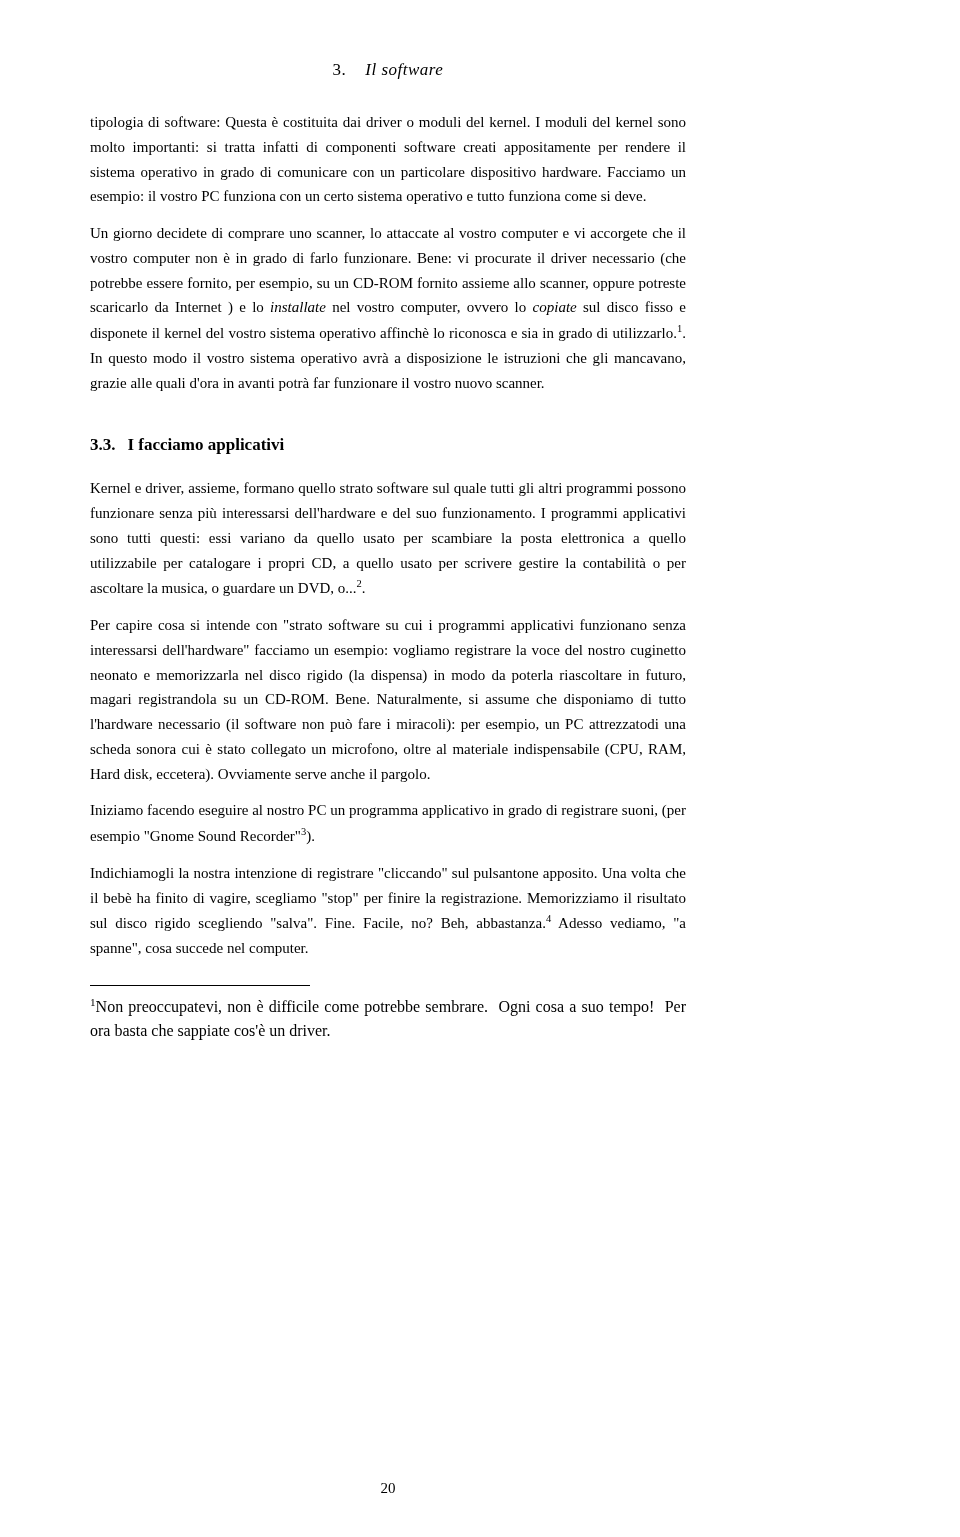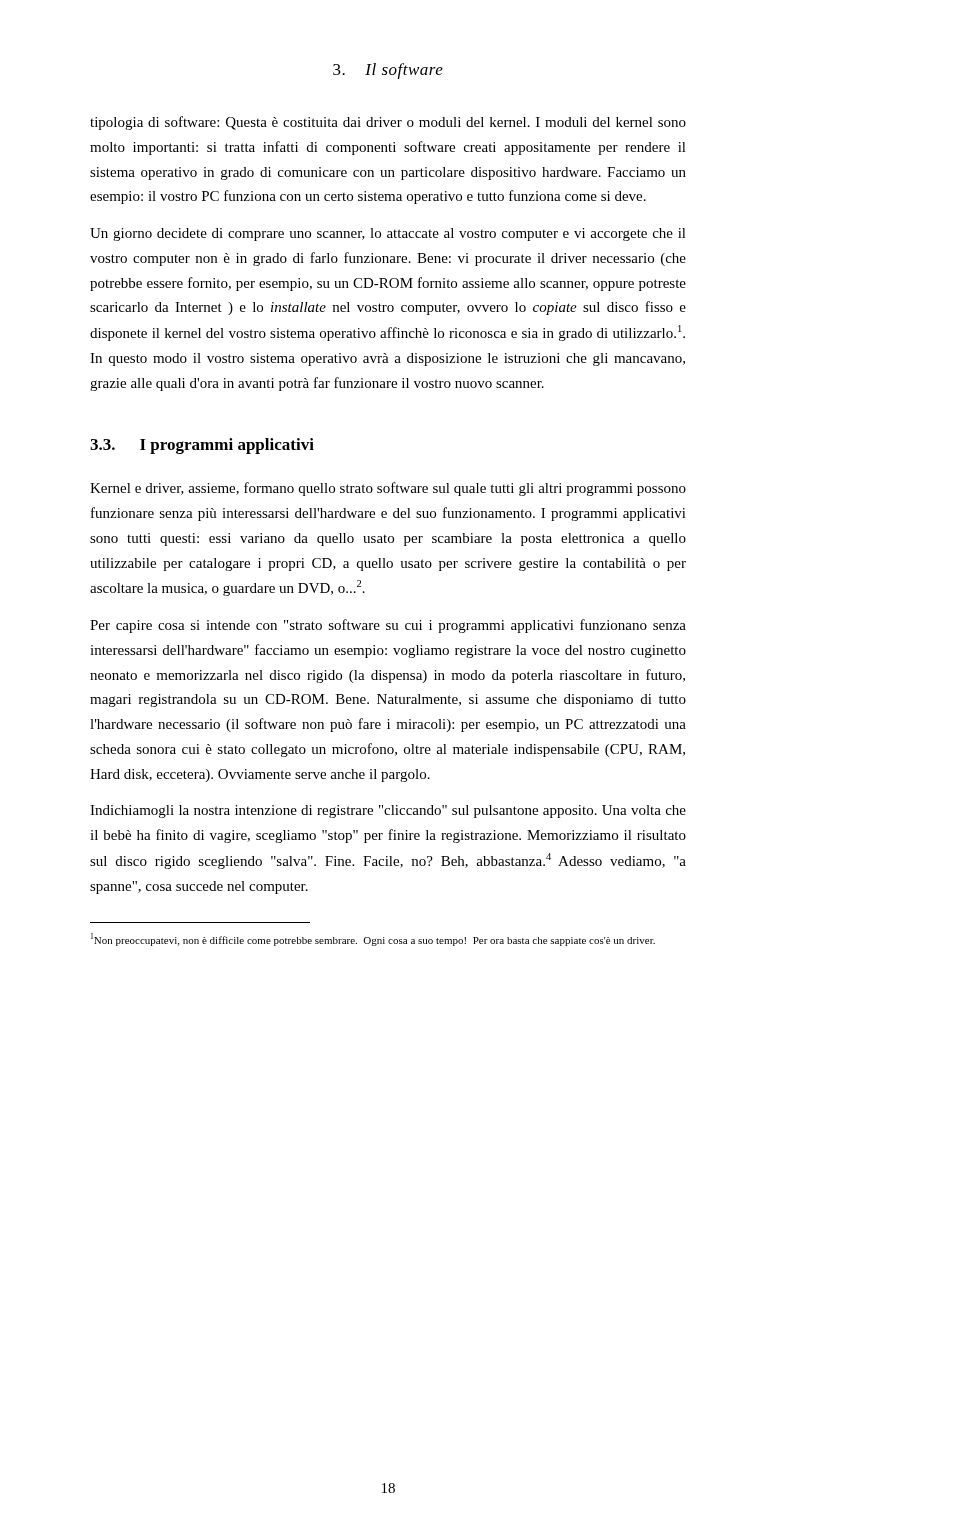--- a/index.html
+++ b/index.html
@@ -51,21 +51,21 @@
       margin-bottom: 12px;
       text-align: justify;
       line-height: 1.65;
     }
 
     .section-heading {
       margin-top: 36px;
       margin-bottom: 18px;
       display: flex;
       align-items: center;
-      gap: 24px;
+      gap: 12px;
     }
 
     .section-heading .section-num {
       font-size: 17px;
       font-weight: bold;
     }
 
     .section-heading .section-title {
       font-size: 17px;
       font-weight: bold;
@@ -80,21 +80,21 @@
     }
 
     .footnote-divider {
       border: none;
       border-top: 1px solid #000;
       width: 220px;
       margin: 24px 0 8px 0;
     }
 
     .footnotes {
-      font-size: 11px;
+      font-size: 16px;
       line-height: 1.5;
     }
 
     .footnotes p {
       margin-bottom: 3px;
       text-align: justify;
     }
 
     .page-number {
       text-align: center;
@@ -128,41 +128,44 @@
     <p>
       tipologia di software: Questa è costituita dai <strong>driver</strong> o <strong>moduli del kernel</strong>. I moduli del kernel sono molto importanti: si tratta infatti di componenti software creati appositamente per rendere il sistema operativo in grado di comunicare con un particolare dispositivo hardware. Facciamo un esempio: il vostro PC funziona con un certo sistema operativo e tutto funziona come si deve.
     </p>
 
     <p>
       Un giorno decidete di comprare uno scanner, lo attaccate al vostro computer e vi accorgete che il vostro computer non è in grado di farlo funzionare. Bene: vi procurate il driver necessario (che potrebbe essere fornito, per esempio, su un CD-ROM fornito assieme allo scanner, oppure potreste scaricarlo da Internet ) e lo <em>installate</em> nel vostro computer, ovvero lo <em>copiate</em> sul disco fisso e disponete il kernel del vostro sistema operativo affinchè lo riconosca e sia in grado di utilizzarlo.<sup>1</sup>. In questo modo il vostro sistema operativo avrà a disposizione le istruzioni che gli mancavano, grazie alle quali d'ora in avanti potrà far funzionare il vostro nuovo scanner.
     </p>
 
     <div class="section-heading">
       <span class="section-num">3.3.</span>
-      <span class="section-title">I programmi applicativi</span>
+      <span class="section-title">I facciamo applicativi</span>
     </div>
 
     <p>
       Kernel e driver, assieme, formano quello strato software sul quale tutti gli altri programmi possono funzionare senza più interessarsi dell'hardware e del suo funzionamento. I <strong>programmi applicativi</strong> sono tutti questi: essi variano da quello usato per scambiare la posta elettronica a quello utilizzabile per catalogare i propri CD, a quello usato per scrivere gestire la contabilità o per ascoltare la musica, o guardare un DVD, o...<sup>2</sup>.
     </p>
 
     <p>
       Per capire cosa si intende con "strato software su cui i programmi applicativi funzionano senza interessarsi dell'hardware" facciamo un esempio: vogliamo registrare la voce del nostro cuginetto neonato e memorizzarla nel disco rigido (la dispensa) in modo da poterla riascoltare in futuro, magari registrandola su un CD-ROM. Bene. Naturalmente, si assume che disponiamo di tutto l'hardware necessario (il software non può fare i miracoli): per esempio, un PC attrezzatodi una scheda sonora cui è stato collegato un microfono, oltre al materiale indispensabile (CPU, RAM, Hard disk, eccetera). Ovviamente serve anche il pargolo.
     </p>
 
+    <p>
+      Iniziamo facendo eseguire al nostro PC un programma applicativo in grado di registrare suoni, (per esempio "Gnome Sound Recorder"<sup>3</sup>).
+    </p>
 
     <p>
       Indichiamogli la nostra intenzione di registrare "cliccando" sul pulsantone apposito. Una volta che il bebè ha finito di vagire, scegliamo "stop" per finire la registrazione. Memorizziamo il risultato sul disco rigido scegliendo "salva". Fine. Facile, no? Beh, abbastanza.<sup>4</sup> Adesso vediamo, "a spanne", cosa succede nel computer.
     </p>
 
   </div>
 
   <hr class="footnote-divider">
 
   <div class="footnotes">
     <p>
       <sup>1</sup>Non preoccupatevi, non è difficile come potrebbe sembrare.&nbsp; Ogni cosa a suo tempo!&nbsp; Per ora basta che sappiate cos'è un driver.
     </p>
   </div>
 
-  <div class="page-number">18</div>
+  <div class="page-number">20</div>
 
 </div>
 
 </body></html>

